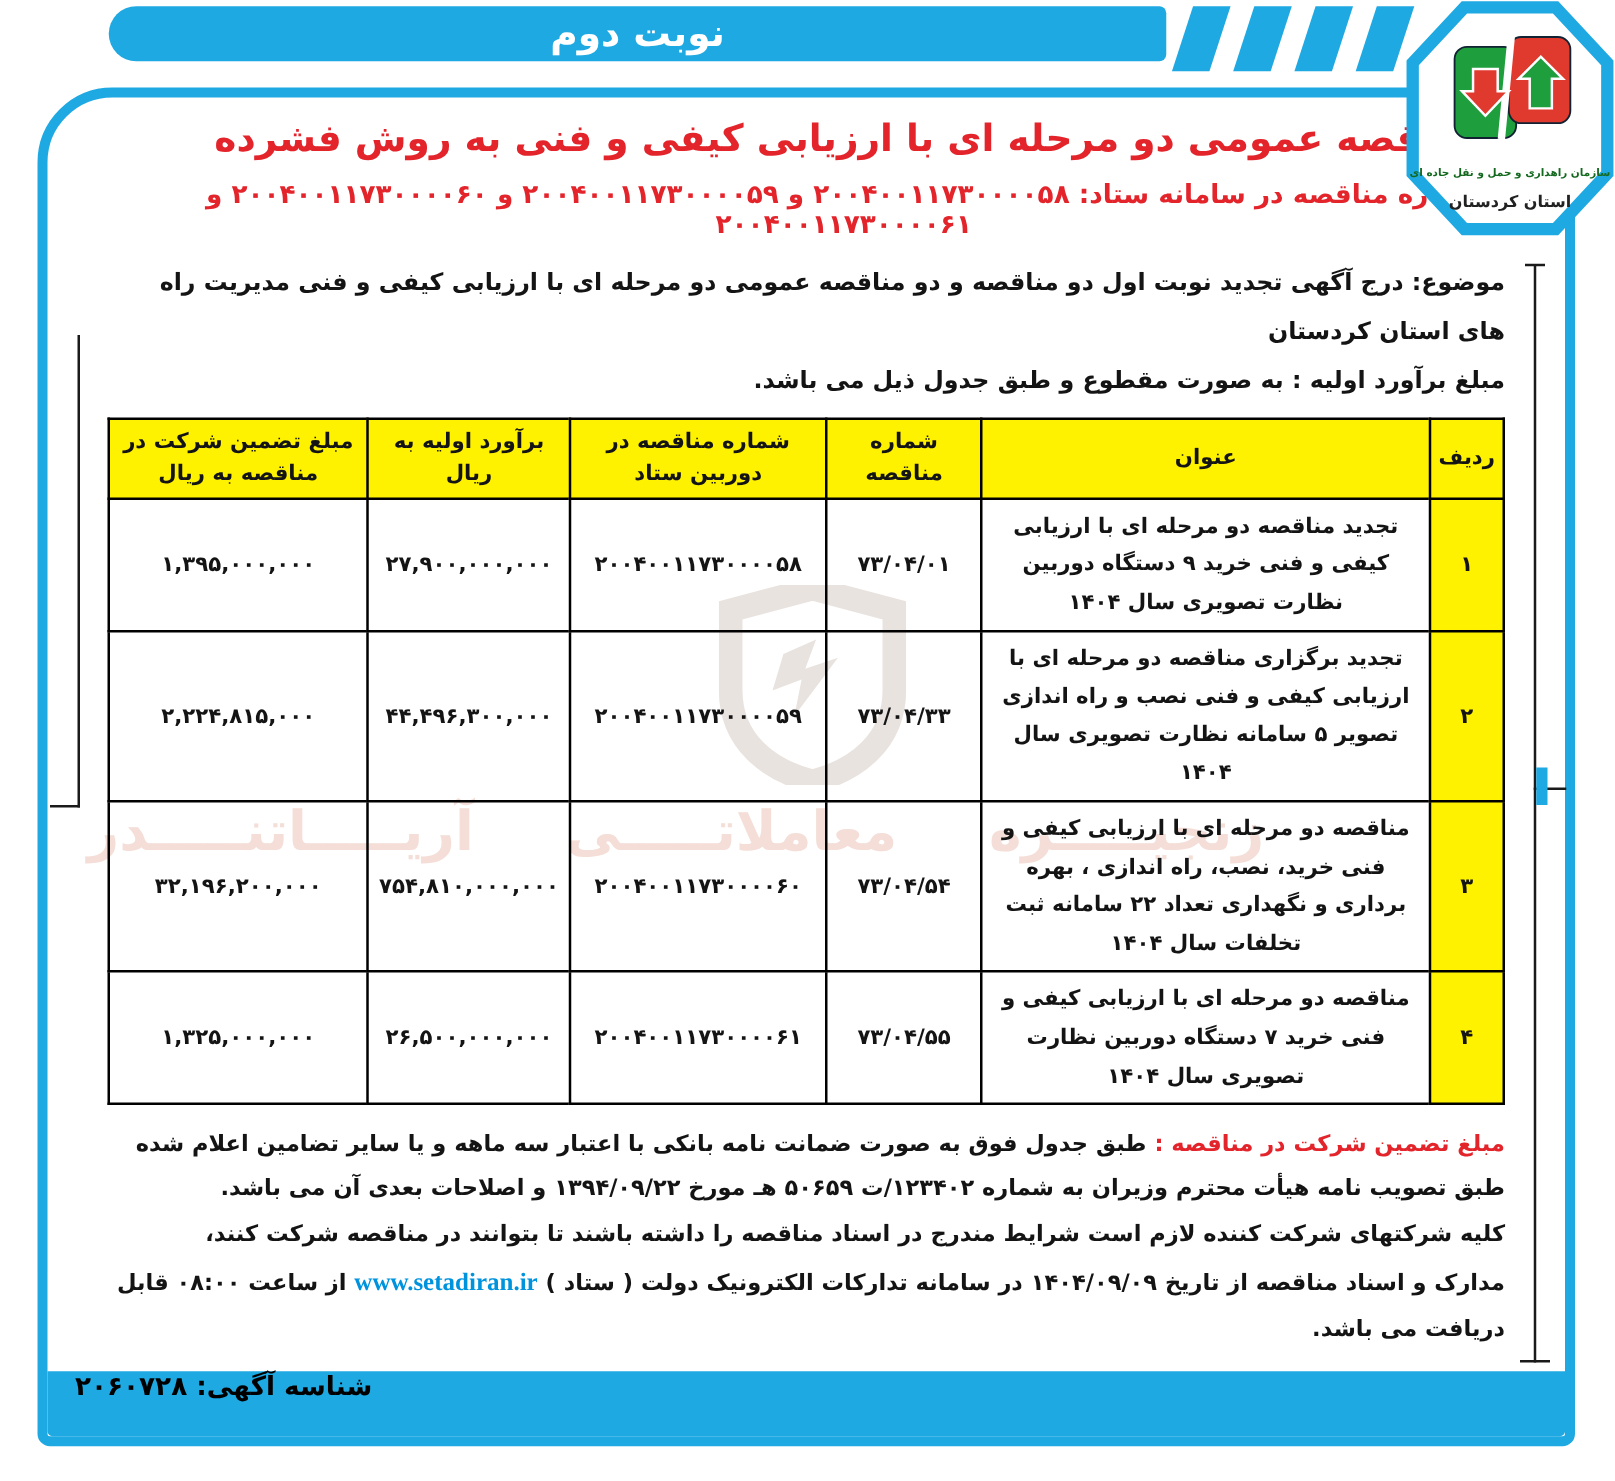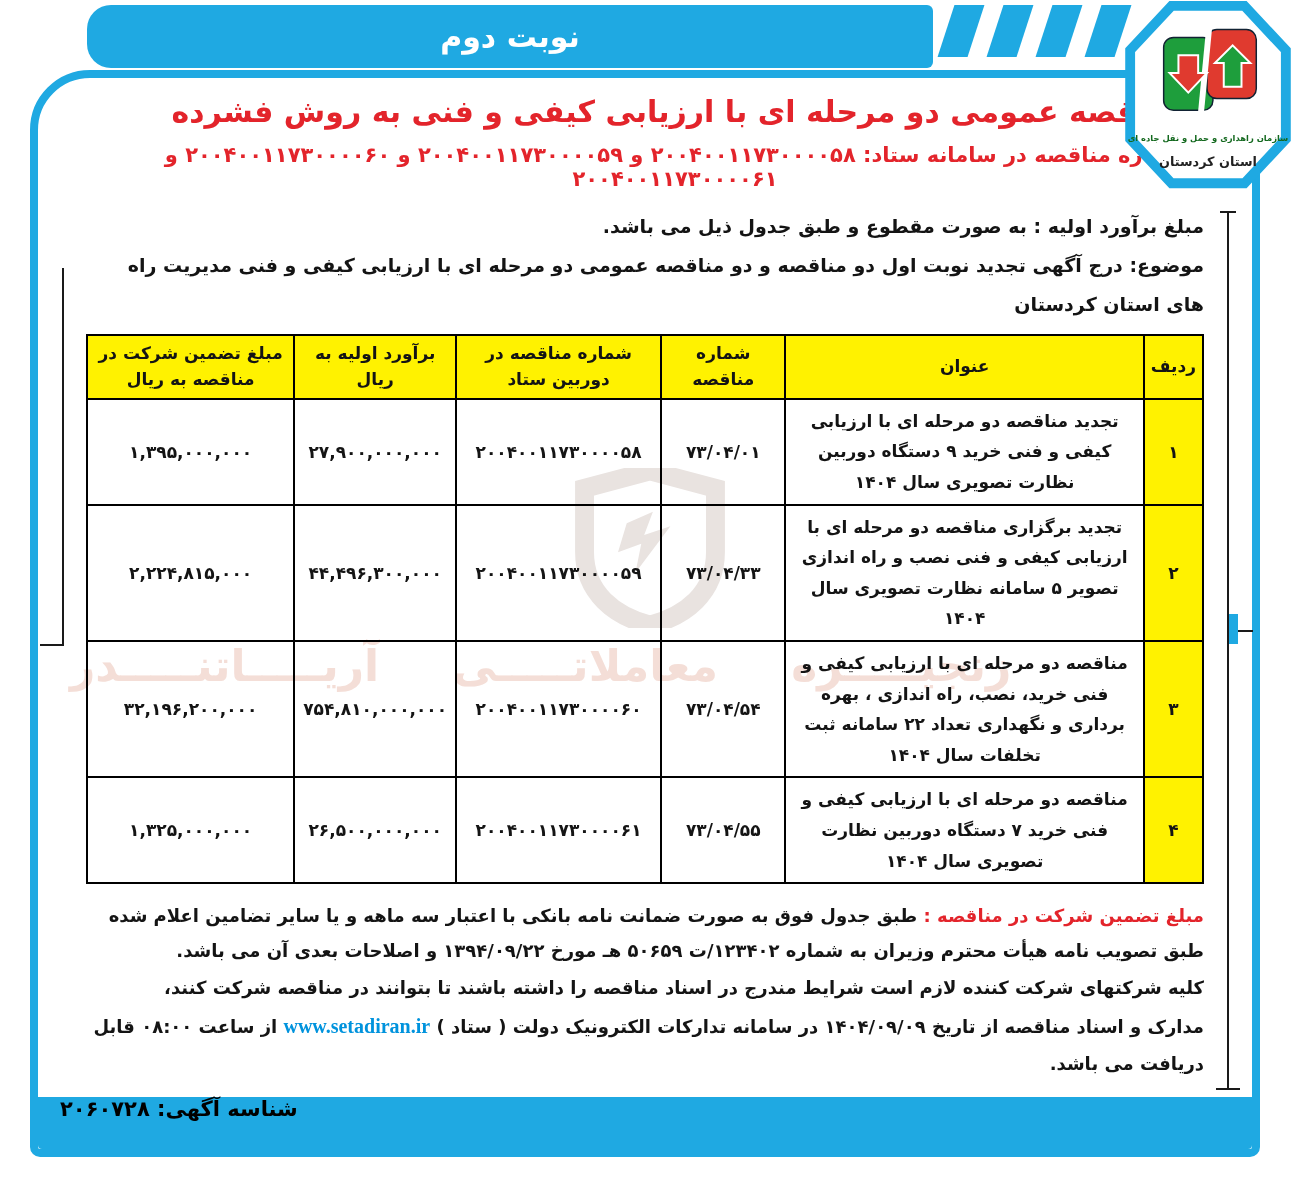--- a/index.html
+++ b/index.html
@@ -4,21 +4,21 @@
 <style>
   :root{
     --accent:#1fa9e2; --red:#e3242b; --yellow:#fff200;
     --link:#0093dd; --ink:#141414; --wm:#e9e3e0; --wm2:#f4ded7;
   }
   *{box-sizing:border-box; margin:0; padding:0;}
   body{background:#fff; font-family:"DejaVu Sans", sans-serif;}
   .page{position:relative; width:1292px; height:1185px; background:#fff; overflow:hidden;}
 
   
-  .top-bar{position:absolute; left:87px; top:5px; width:846px; height:63px;
+  .top-bar{position:absolute; left:87px; top:5px; width:846px; height:44px;
     background:var(--accent); border-radius:24px 6px 6px 24px;
     display:flex; align-items:center; justify-content:center; z-index:4;}
   .top-bar-label{color:#fff; font-size:30px; font-weight:bold; direction:rtl;}
   .stripe{position:absolute; top:5px; width:30px; height:52px; background:var(--accent);
     transform:skewX(-18deg); z-index:4;}
   .s1{left:946px;} .s2{left:995px;} .s3{left:1044px;} .s4{left:1093px;}
 
   
   .logo{position:absolute; left:1124px; top:0px; width:168px; height:202px; z-index:6;}
   .logo svg{width:100%; height:100%;}
@@ -122,22 +122,22 @@
   <div class="frame">
     <div class="frame-bottom"></div>
   </div>
 
   <div class="content">
 
     <div class="doc-title">مناقصه عمومی دو مرحله ای با ارزیابی کیفی و فنی به روش فشرده</div>
     <div class="sub-line second">شماره مناقصه در سامانه ستاد: ۲۰۰۴۰۰۱۱۷۳۰۰۰۰۵۸ و ۲۰۰۴۰۰۱۱۷۳۰۰۰۰۵۹ و ۲۰۰۴۰۰۱۱۷۳۰۰۰۰۶۰ و ۲۰۰۴۰۰۱۱۷۳۰۰۰۰۶۱</div>
 
     <div class="intro">
+      <div>موضوع: درج آگهی تجدید نوبت اول دو مناقصه و دو مناقصه عمومی دو مرحله ای با ارزیابی کیفی و فنی مدیریت راه های استان کردستان</div>
       <div>مبلغ برآورد اولیه : به صورت مقطوع و طبق جدول ذیل می باشد.</div>
-      <div>موضوع: درج آگهی تجدید نوبت اول دو مناقصه و دو مناقصه عمومی دو مرحله ای با ارزیابی کیفی و فنی مدیریت راه های استان کردستان</div>
     </div>
 
     <table class="tender">
       <colgroup>
         <col style="width:58px">
           <col style="width:372px">
           <col style="width:126px">
         <col style="width:206px">
           <col style="width:158px">
           <col style="width:210px">

